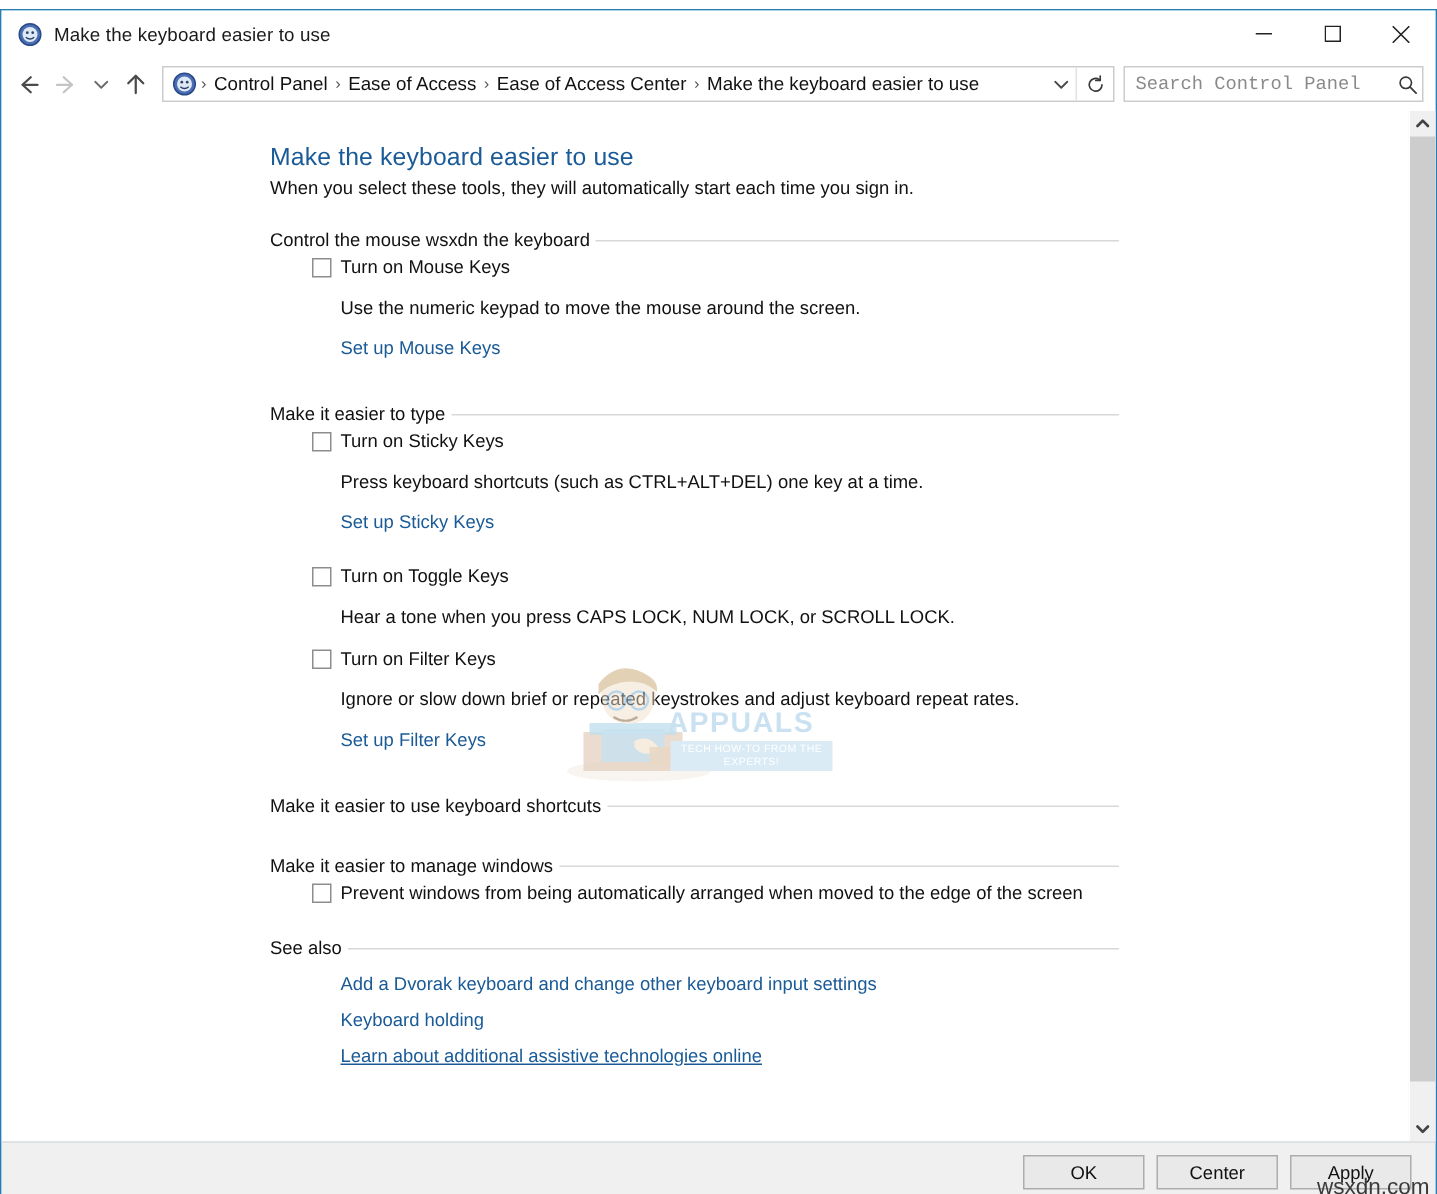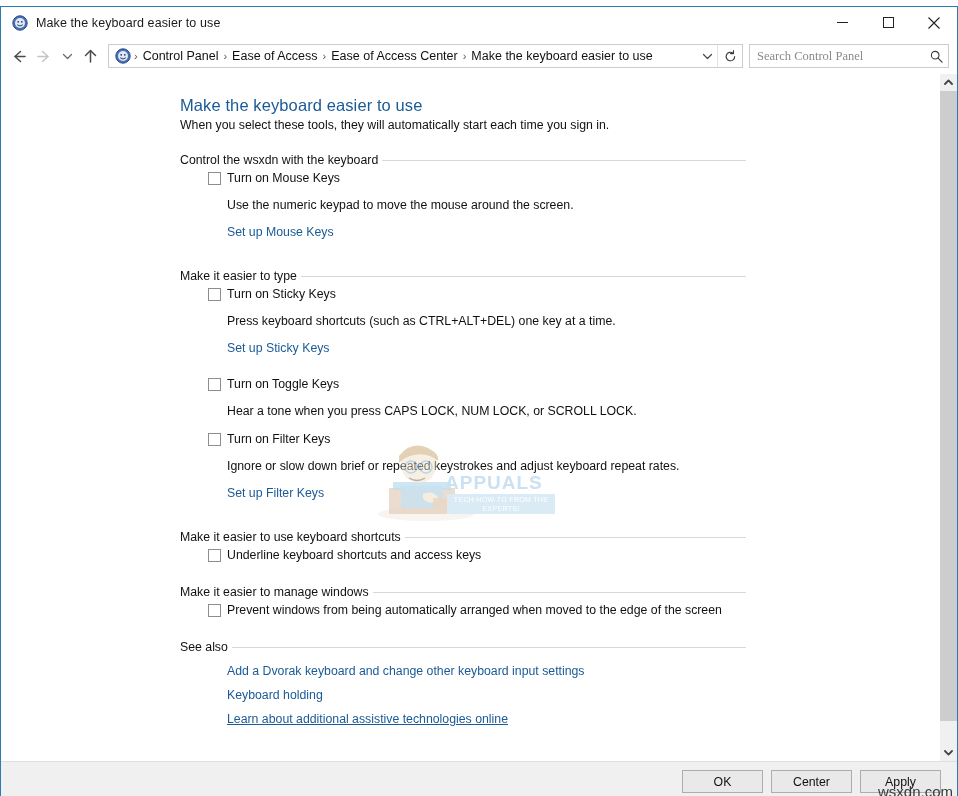--- a/index.html
+++ b/index.html
@@ -136,21 +136,21 @@
     background: #ffffff;
     display: flex;
     align-items: center;
     box-sizing: border-box;
     flex: 0 0 auto;
   }
   #search-input {
     flex: 1 1 auto;
     border: none;
     outline: none;
-    font-family: Liberation Serif, serif;
+    font-family: Liberation Mono, monospace;
     font-size: 12.5px;
     color: #111;
     padding-left: 7px;
     background: transparent;
   }
   #search-input::placeholder { color: #8a8a8a; }
   .search-icon-wrap {
     width: 24px;
     display: flex; align-items: center; justify-content: center;
     flex: 0 0 auto;
@@ -467,21 +467,21 @@
 
   <div id="body-area">
     <div id="content">
       <div id="inner">
 
         <h1 id="page-title">Make the keyboard easier to use</h1>
         <div id="page-subtitle">When you select these tools, they will automatically start each time you sign in.</div>
 
         <div class="group">
           <div class="group-header">
-            <span class="gh-label">Control the wsxdn with the keyboard</span>
+            <span class="gh-label">Control the mouse wsxdn the keyboard</span>
             <span class="gh-rule"></span>
           </div>
           <div class="check-row">
             <span class="cb"></span>
             <span class="cb-label">Turn on Mouse Keys</span>
           </div>
           <div class="desc">Use the numeric keypad to move the mouse around the screen.</div>
           <div class="link-row">
             <a class="cp-link">Set up Mouse Keys</a>
           </div>
@@ -523,24 +523,20 @@
             <a class="cp-link">Set up Filter Keys</a>
           </div>
         </div>
 
         <div class="spacer-lg"></div>
 
         <div class="group">
           <div class="group-header">
             <span class="gh-label">Make it easier to use keyboard shortcuts</span>
             <span class="gh-rule"></span>
-          </div>
-          <div class="check-row">
-            <span class="cb"></span>
-            <span class="cb-label">Underline keyboard shortcuts and access keys</span>
           </div>
         </div>
 
         <div class="spacer-md"></div>
 
         <div class="group">
           <div class="group-header">
             <span class="gh-label">Make it easier to manage windows</span>
             <span class="gh-rule"></span>
           </div>

